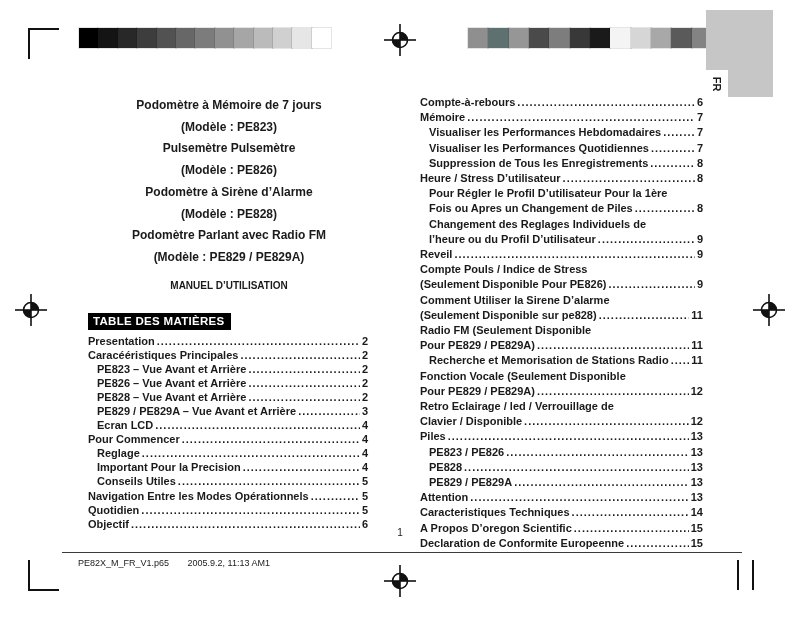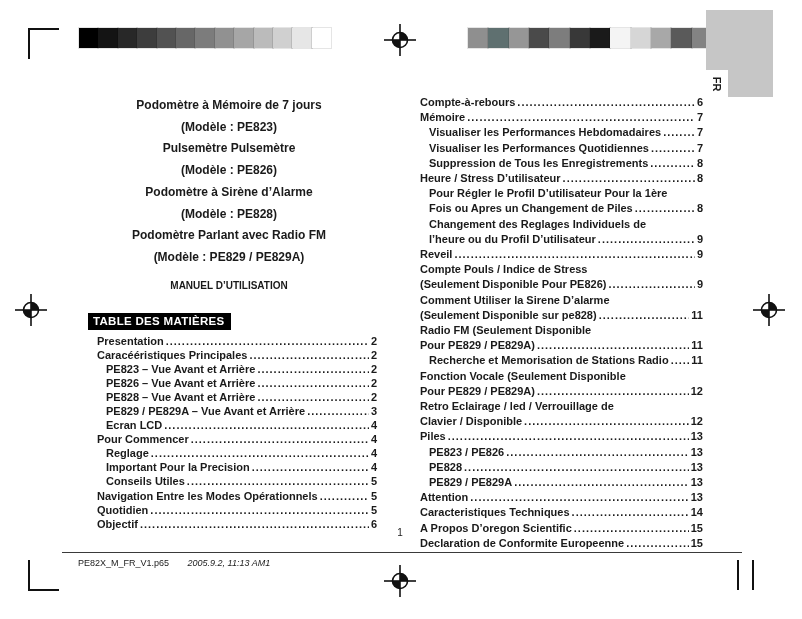--- a/index.html
+++ b/index.html
@@ -36,37 +36,37 @@
 
   
   .title-block{left:88px;top:95px;width:282px;text-align:center;}
   .title-line{font-size:12px;font-weight:bold;line-height:21.7px;white-space:nowrap;}
   .manual-line{font-size:10px;font-weight:bold;margin-top:9px;line-height:16px;}
 
   
   .toc-bar{left:88px;top:313px;background:#000;color:#fff;font-weight:bold;
            font-size:11.5px;padding:2px 7px 3px 5px;letter-spacing:0.3px;white-space:nowrap;}
   .toc{position:absolute;font-size:11px;}
-  .toc-left{left:97px;top:334px;width:280px;}
+  .toc-left{left:88px;top:334px;width:280px;}
   .toc-right{left:420px;top:95px;width:283px;}
   .toc-left .toc-line{line-height:14.05px;}
   .toc-right .toc-line{line-height:15.2px;}
   .toc-entry.main{font-weight:bold;}
   .toc-entry.sub{font-weight:bold;padding-left:9px;}
   .toc-line{white-space:nowrap;}
   .toc-line.leader{display:flex;align-items:baseline;}
   .lbl{white-space:nowrap;}
   .dots{flex:1 1 auto;overflow:hidden;white-space:nowrap;margin:0 2px;}
   .dots::before{content:"...................................................................................................................................................................";letter-spacing:1px;}
   .pg{white-space:nowrap;}
 
   
   .footer-rule{left:62px;top:552px;width:680px;height:1px;background:#3a3a3a;}
   .footer-text{left:78px;top:558px;font-size:9px;color:#1a1a1a;white-space:nowrap;}
-  .footer-text .dt{margin-left:16px;font-style:italic;}
+  .footer-text .dt{margin-left:16px;}
   .page-number{left:392px;top:527px;width:16px;text-align:center;font-size:10px;}
 </style>
 </head>
 <body>
 
 <div class="color-bar bar-left" id="bar-left">
     <div class="sq" style="background: rgb(0, 0, 0);"></div>
     <div class="sq" style="background: rgb(20, 20, 20);"></div>
     <div class="sq" style="background: rgb(40, 40, 40);"></div>
     <div class="sq" style="background: rgb(61, 61, 61);"></div>

